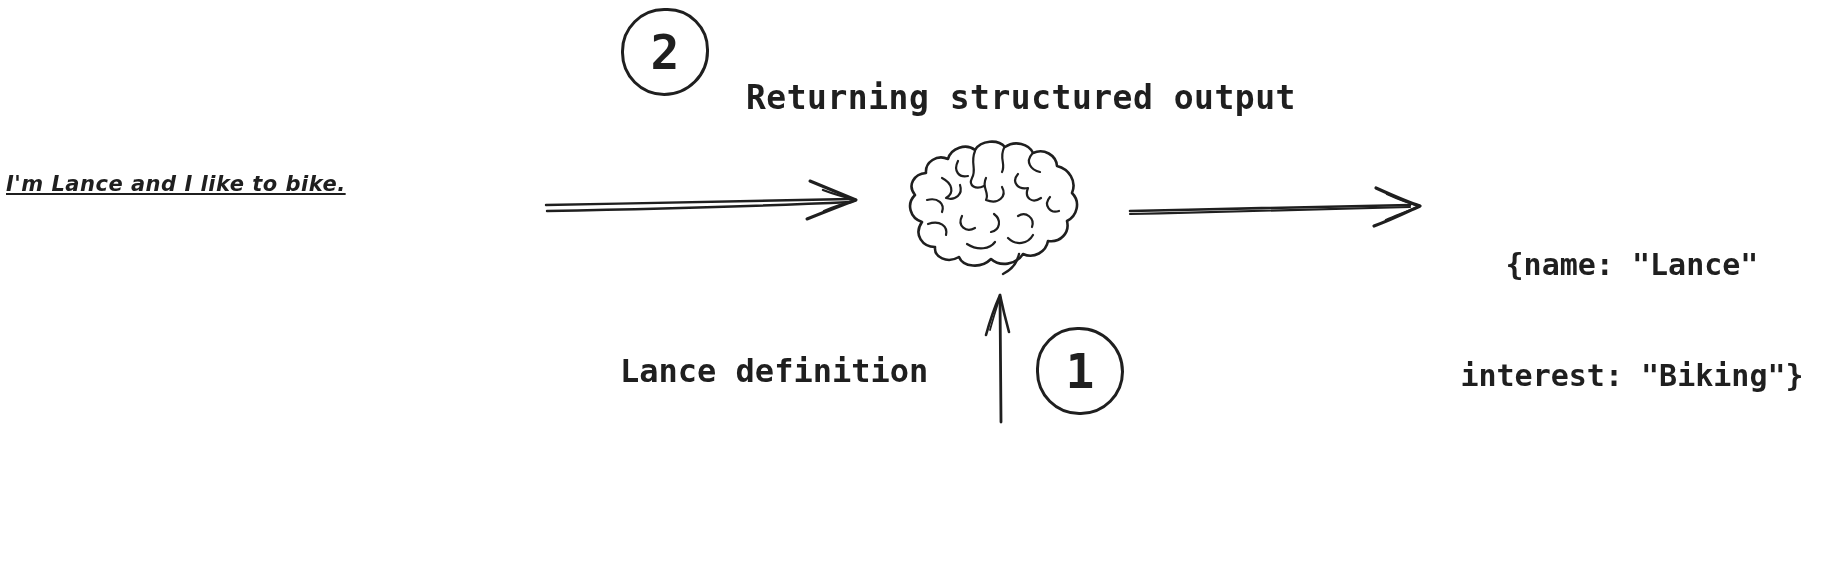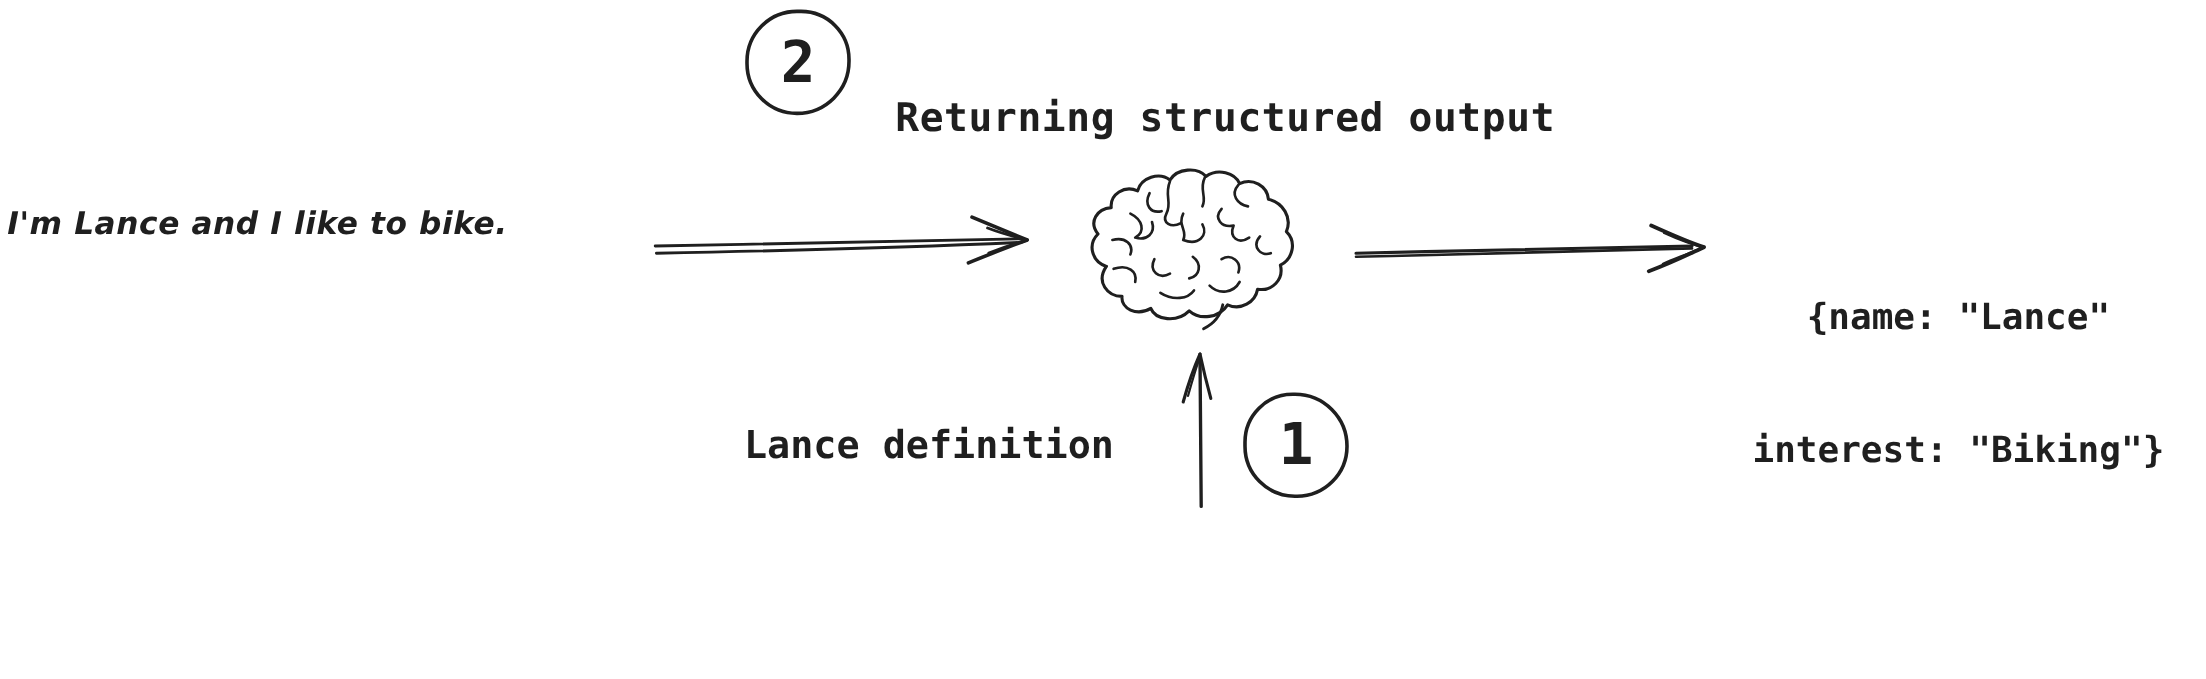--- a/index.html
+++ b/index.html
@@ -46,23 +46,24 @@
     white-space: nowrap;
     margin-top: 48px;
   }
 
   .handwritten {
     left: 6px;
     top: 172px;
     font-family: "DejaVu Sans", sans-serif;
     font-style: italic;
     font-weight: 600;
-    font-size: 26px;
+    font-size: 21px;
     letter-spacing: 0.5px;
     white-space: nowrap;
+    text-decoration: underline;
   }
 
   .mono-block {
     font-family: "DejaVu Sans Mono", monospace;
     font-weight: 700;
     color: #1f1f1f;
     text-align: center;
     white-space: pre;
   }
   .output-block {

